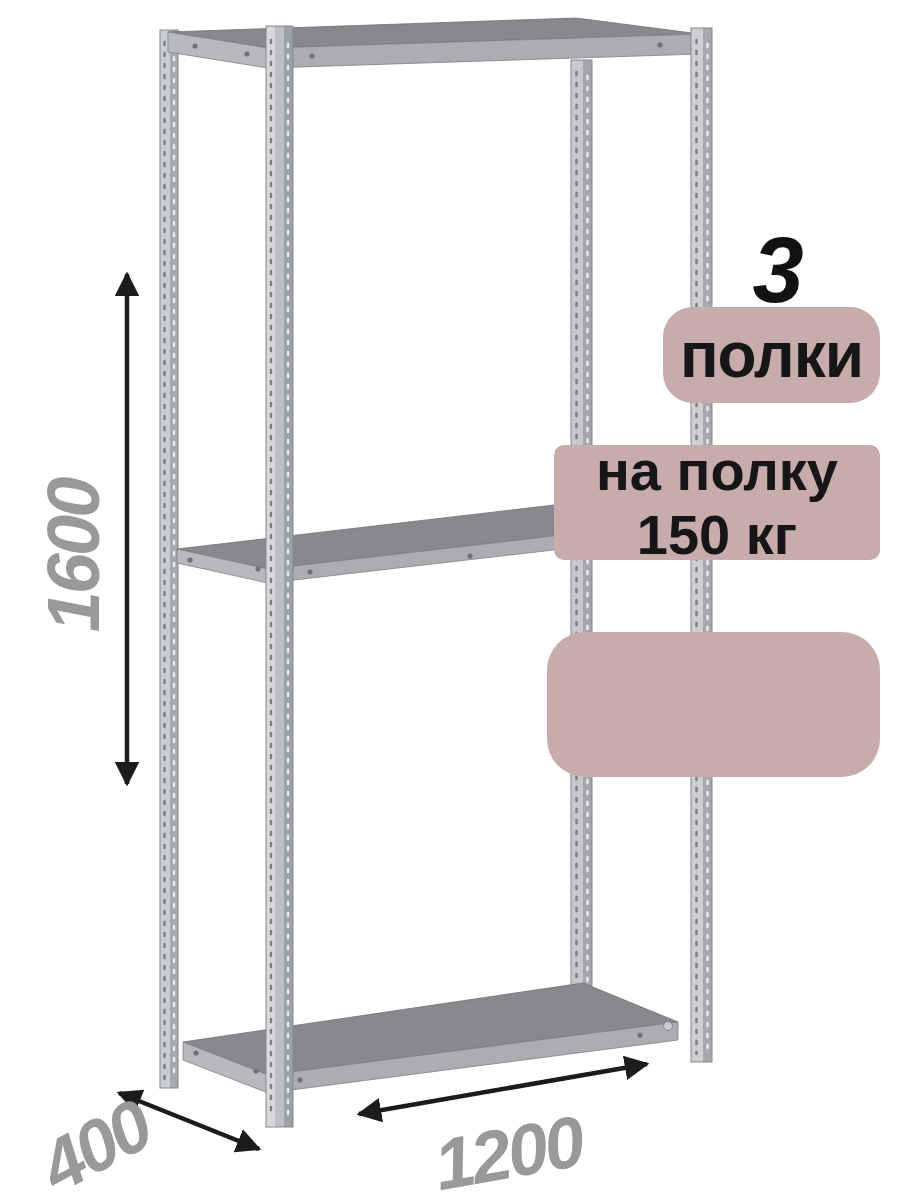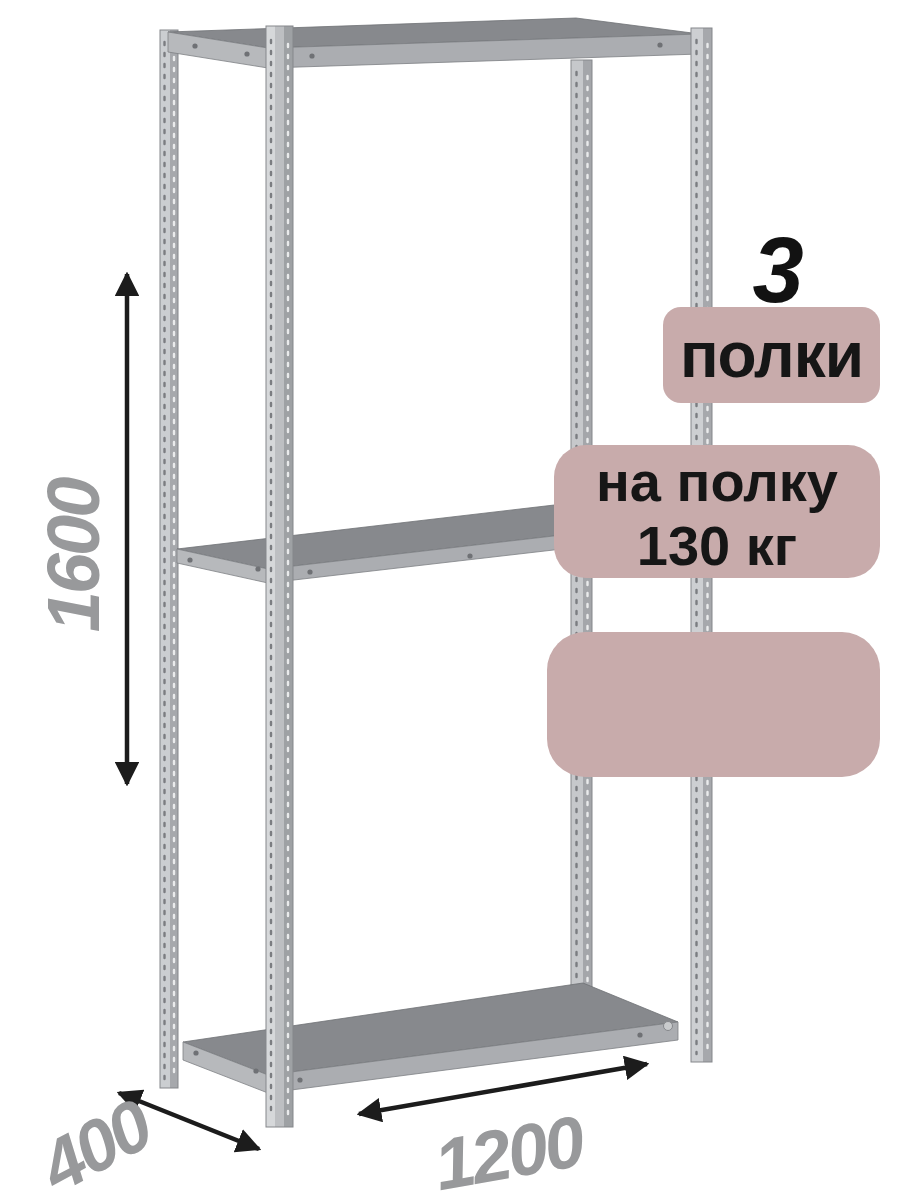--- a/index.html
+++ b/index.html
@@ -35,22 +35,22 @@
   .dim-width{left:508px;top:1153px;transform:translate(-50%,-50%) rotate(-10deg);}
   .shelf-count{
     position:absolute;left:726px;top:224px;width:104px;text-align:center;
     color:var(--count-text);font-size:92px;font-weight:800;font-style:italic;line-height:1;
   }
   .badge{
     position:absolute;background:var(--badge-bg);color:var(--badge-text);
     font-weight:700;text-align:center;display:flex;flex-direction:column;
     justify-content:center;align-items:center;line-height:1.14;
   }
-  .badge-shelves{left:663px;top:307px;width:217px;height:96px;border-radius:18px;font-size:64px;letter-spacing:-1px;}
-  .badge-per-shelf{left:554px;top:445px;width:326px;height:133px;border-radius:32px;font-size:56px;justify-content:flex-end;}
+  .badge-shelves{left:663px;top:307px;width:217px;height:96px;border-radius:30px;font-size:64px;letter-spacing:-1px;}
+  .badge-per-shelf{left:554px;top:445px;width:326px;height:115px;border-radius:10px;font-size:56px;}
   .badge-total{left:547px;top:632px;width:333px;height:145px;border-radius:38px;font-size:56px;}
 </style>
 </head>
 <body>
 
 <div class="stage">
 
   <svg class="rack-svg" width="900" height="1200" viewBox="0 0 900 1200">
     <defs>
       <marker id="ah" viewBox="0 0 10 10" refX="9" refY="5" markerWidth="5.5" markerHeight="5.5" orient="auto-start-reverse">
@@ -132,19 +132,19 @@
   <div class="dim dim-width">1200</div>
 
   <div class="shelf-count">3</div>
 
   <div class="badge badge-shelves">
     <span>полки</span>
   </div>
 
   <div class="badge badge-per-shelf">
     <div>на полку</div>
-    <div>130 кг</div>
+    <div>150 кг</div>
   </div>
 
   <div class="badge badge-total">
   </div>
 
 </div>
 
 </body></html>

